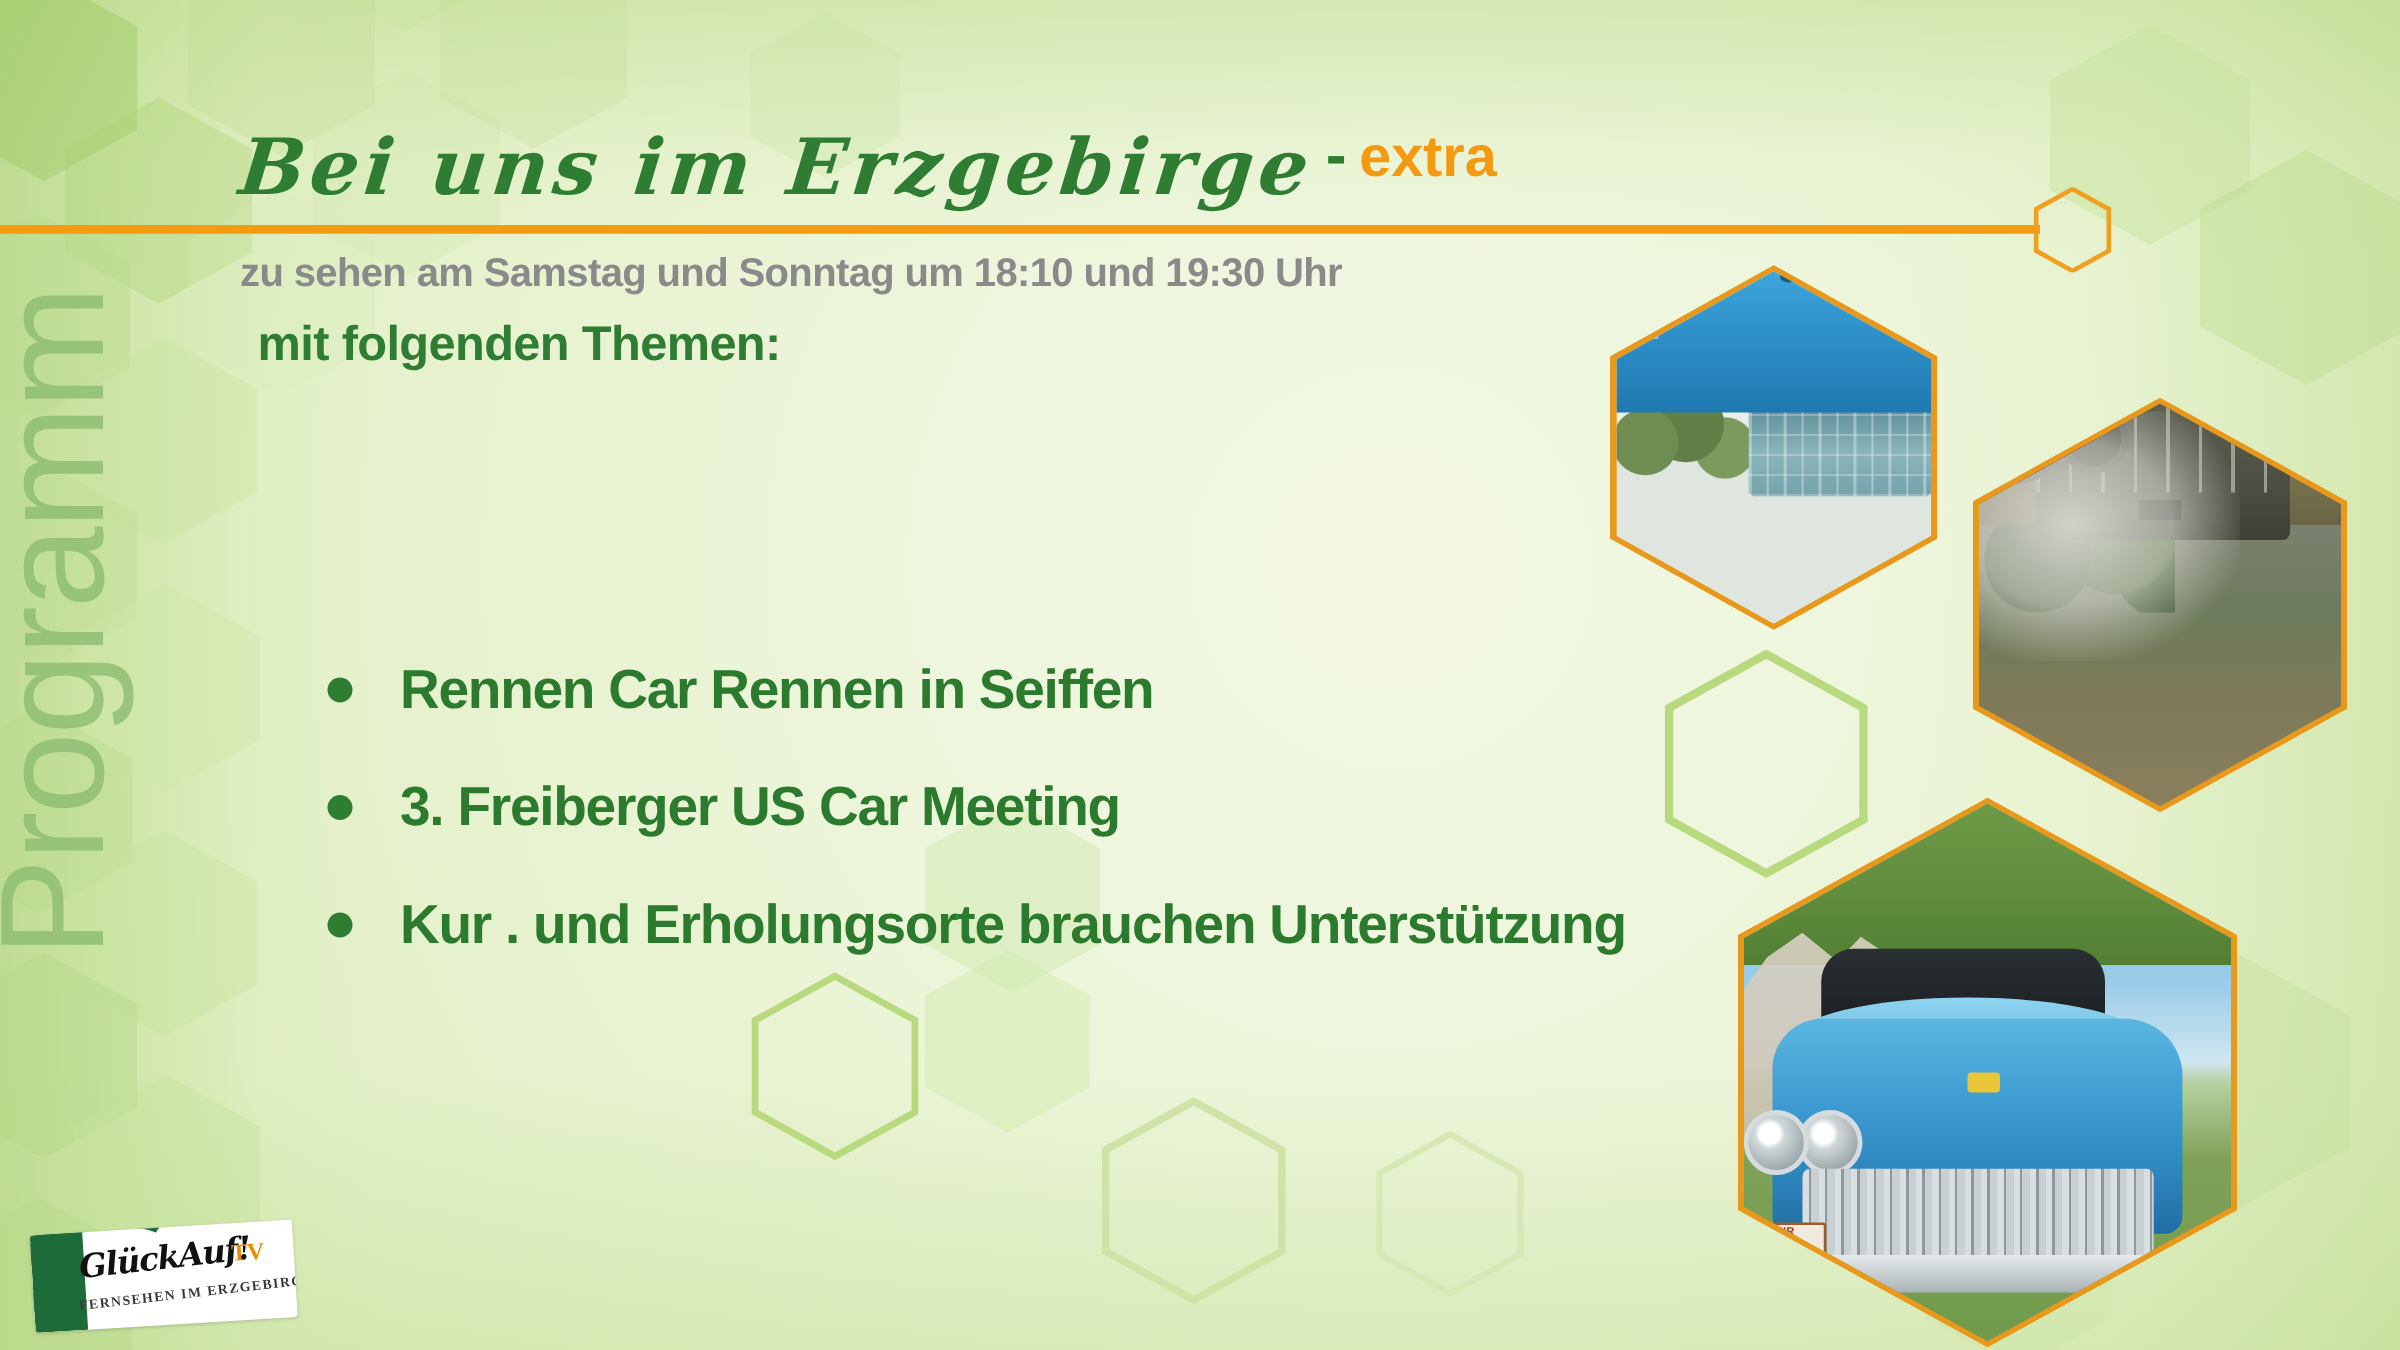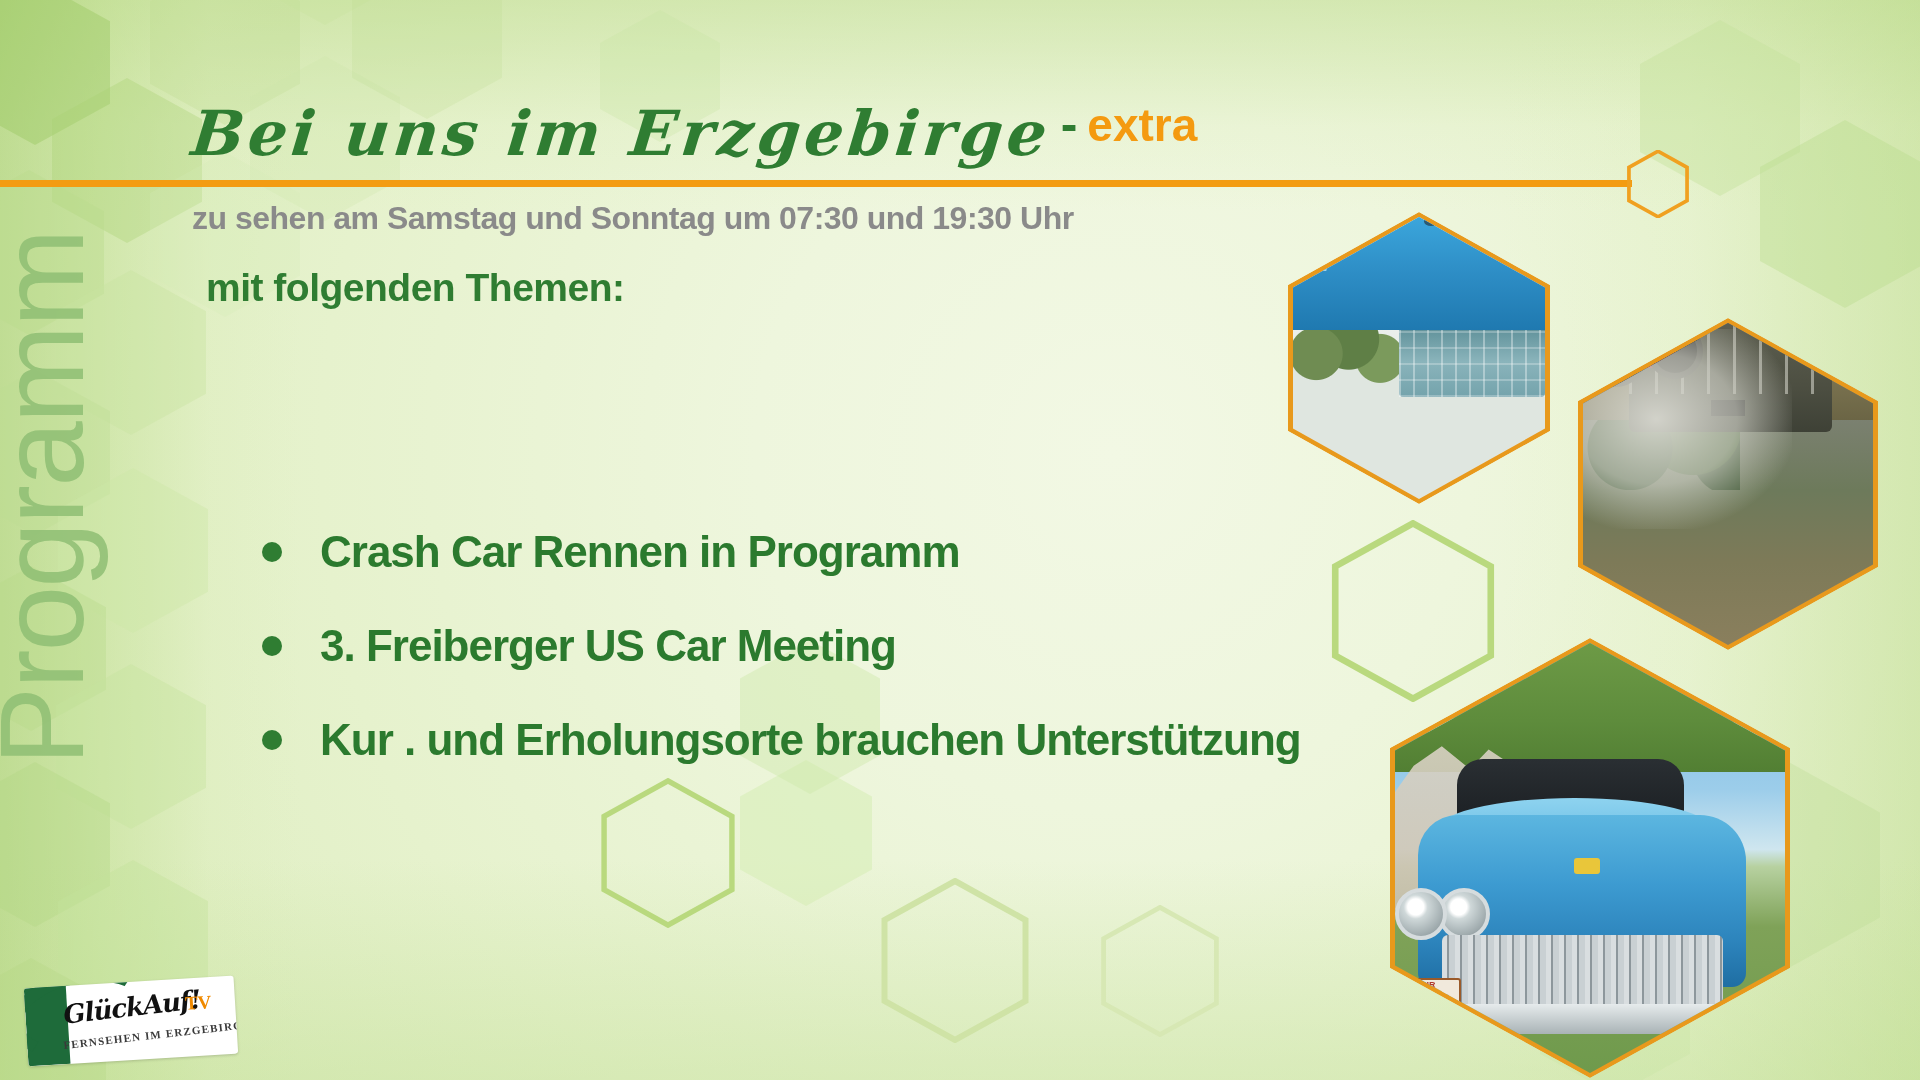--- a/index.html
+++ b/index.html
@@ -70,21 +70,21 @@
   }
   #rule-hex svg{display:block;}
 
   #subtitle{
     position:absolute;left:192px;top:200px;white-space:nowrap;
     font-family:"Liberation Sans", sans-serif;
     font-weight:bold;font-size:32px;color:#8a8a8a;
     letter-spacing:-0.5px;
   }
   #themes{
-    position:absolute;left:206px;top:266px;white-space:nowrap;
+    position:absolute;left:206px;top:254px;white-space:nowrap;
     font-family:"Liberation Sans", sans-serif;
     font-weight:bold;font-size:39px;color:#2f7d32;
     letter-spacing:-0.5px;
   }
 
   
   #vertical-word{
     position:absolute;left:-225px;top:430px;
     transform:rotate(-90deg);
     transform-origin:center center;
@@ -349,27 +349,27 @@
     <span class="script">Bei uns im Erzgebirge</span><span class="dash">-</span><span class="extra">extra</span>
   </div>
 
   <div id="rule"></div>
   <div id="rule-hex">
     <svg width="68" height="68" viewBox="0 0 100 110">
       <polygon points="50,2 97,28 97,82 50,108 3,82 3,28" fill="none" stroke="#f0a020" stroke-width="6"></polygon>
     </svg>
   </div>
 
-  <div id="subtitle">zu sehen am Samstag und Sonntag um 07:30 und 19:30 Uhr</div>
+  <div id="subtitle">zu sehen am Samstag und Sonntag um 18:10 und 19:30 Uhr</div>
   <div id="themes">mit folgenden Themen:</div>
 
   <div id="bullets">
     <div class="bullet-row">
       <span class="dot"></span>
-      <span class="bullet-text">Crash Car Rennen in Programm</span>
+      <span class="bullet-text">Rennen Car Rennen in Seiffen</span>
     </div>
     <div class="bullet-row">
       <span class="dot"></span>
       <span class="bullet-text">3. Freiberger US Car Meeting</span>
     </div>
     <div class="bullet-row">
       <span class="dot"></span>
       <span class="bullet-text">Kur . und Erholungsorte brauchen Unterstützung</span>
     </div>
   </div>

